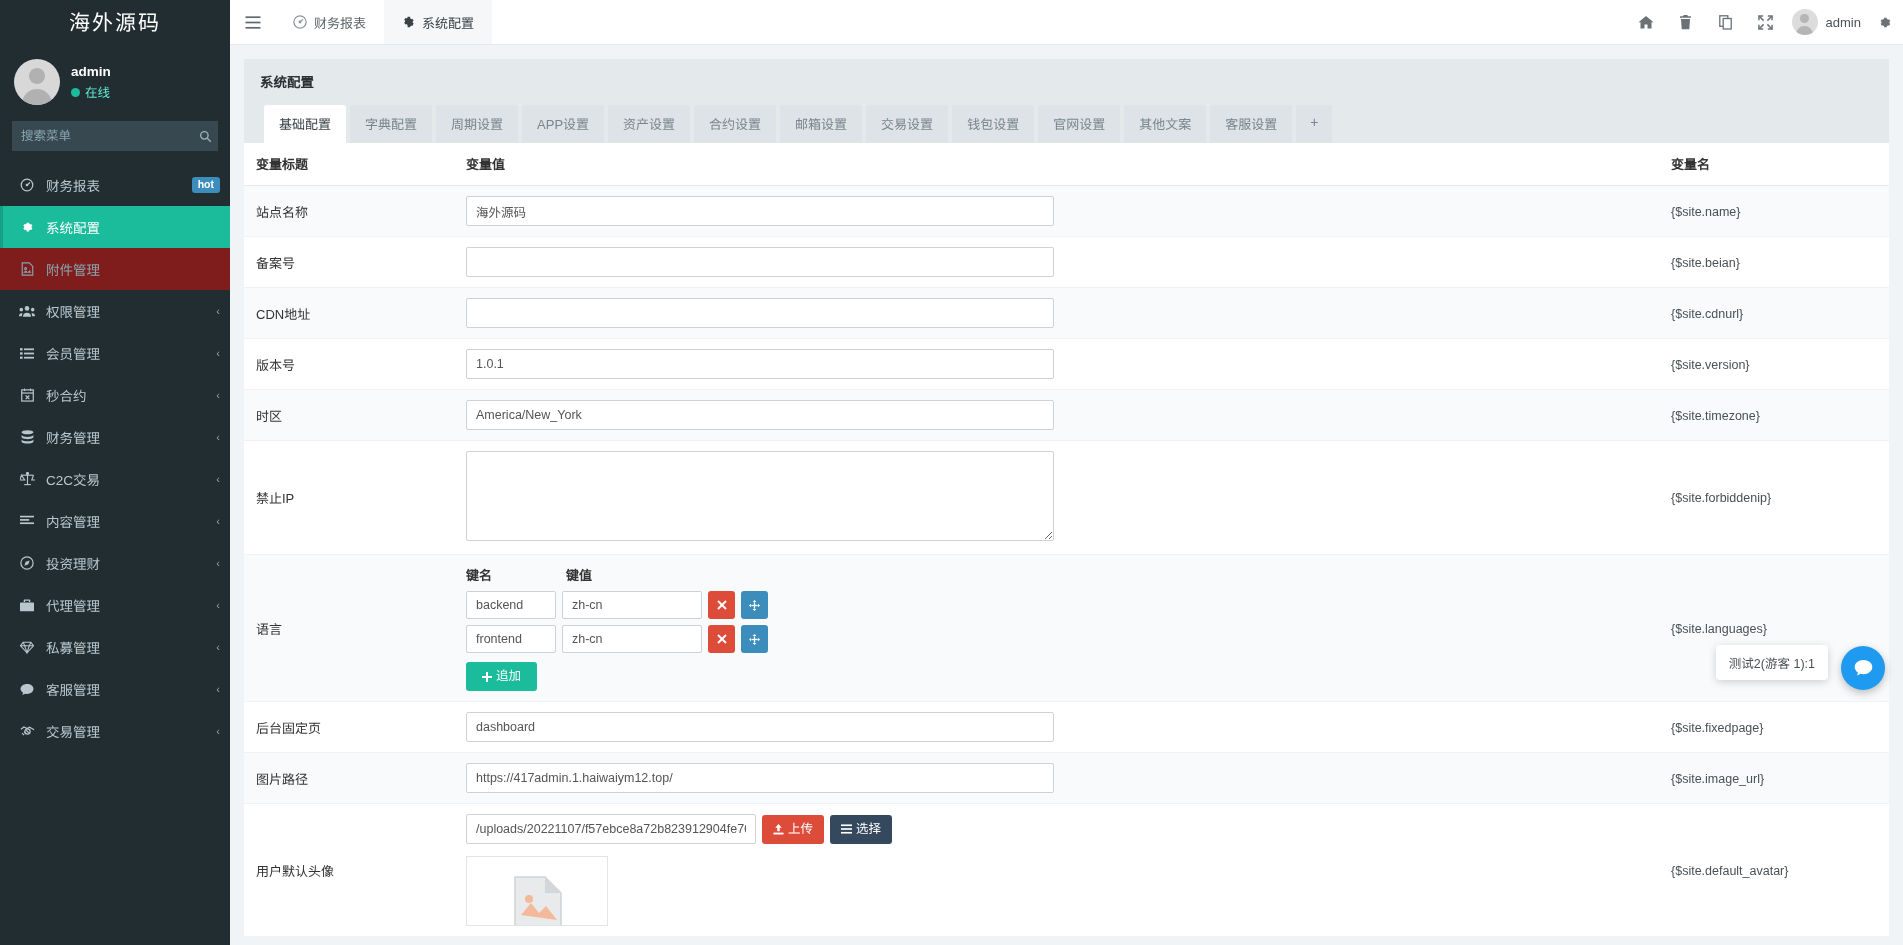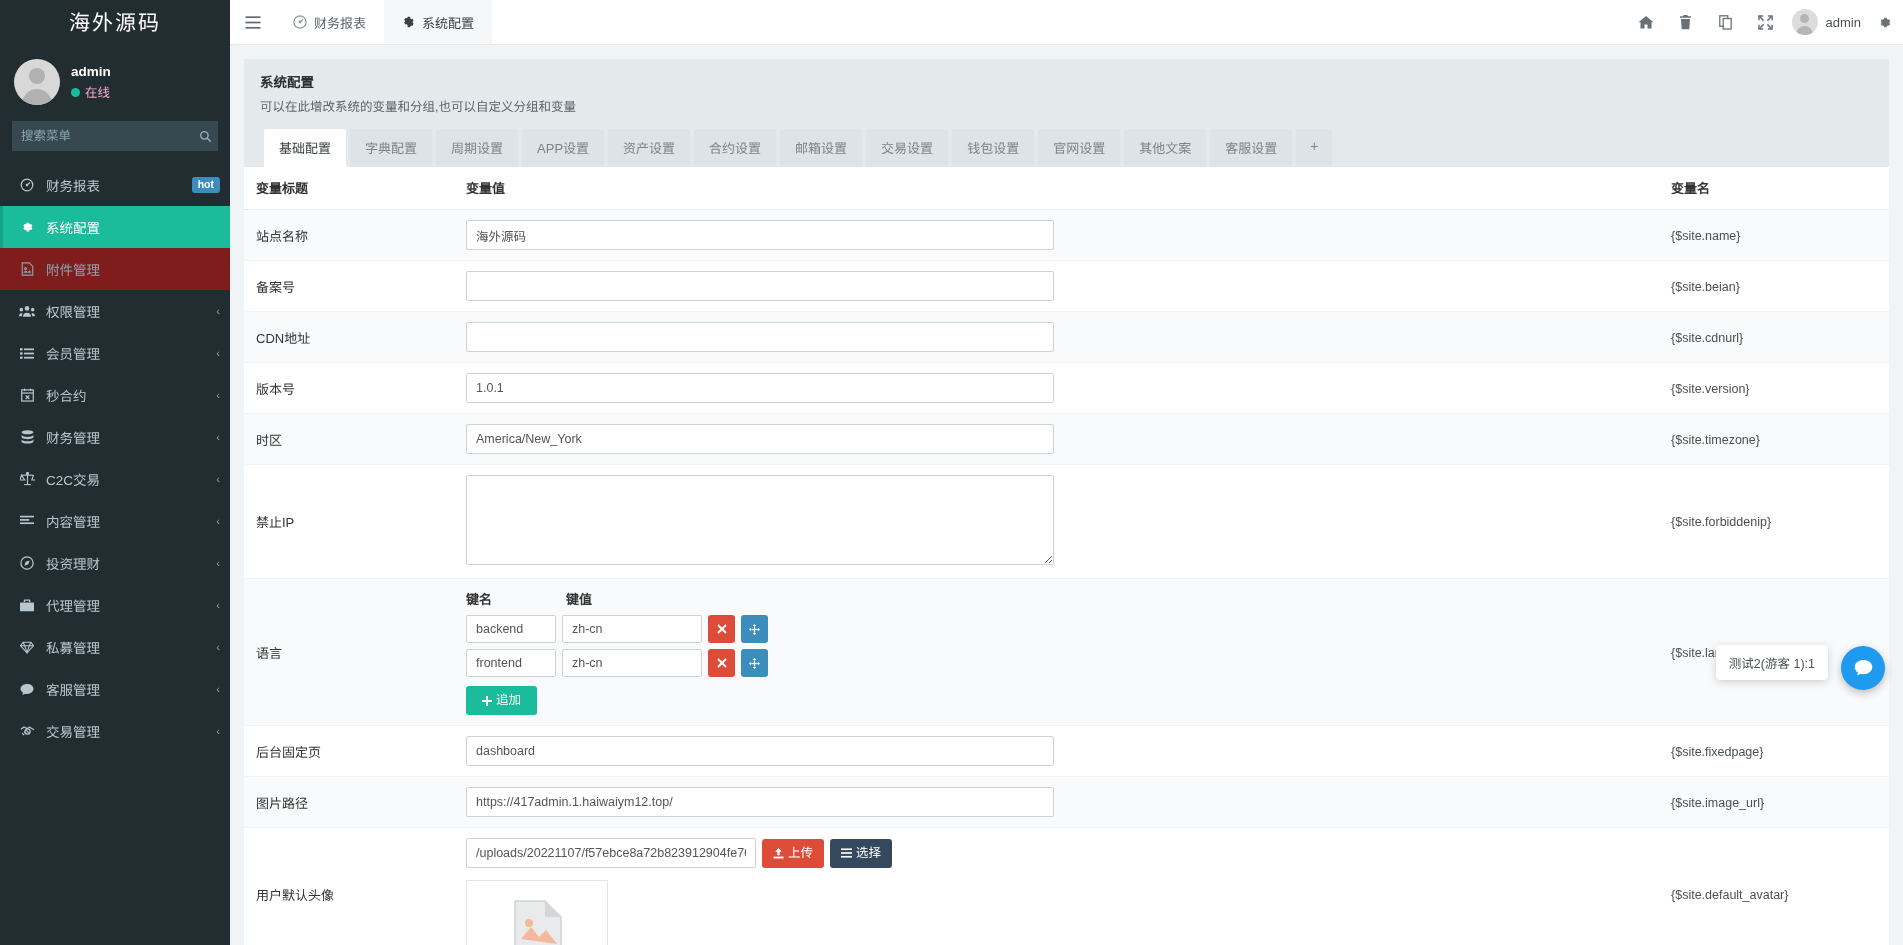--- a/index.html
+++ b/index.html
@@ -48,21 +48,21 @@
     width: 16px; height: 16px; border-radius: 50%;
     background: #b1b1b1; left: 15px; top: 9px;
   }
   .avatar-circle::after {
     content: ""; position: absolute;
     width: 30px; height: 20px; border-radius: 15px 15px 0 0;
     background: #b1b1b1; left: 8px; top: 30px;
   }
   .user-meta { margin-left: 11px; line-height: 1.45; }
   .user-name { color: #fff; font-size: 13.5px; font-weight: bold; }
-  .user-status { font-size: 12.5px; color: #f9a8d4; display: flex; align-items: center; gap: 5px; margin-top: 2px;}
+  .user-status { font-size: 12.5px; color: #5eead4; display: flex; align-items: center; gap: 5px; margin-top: 2px;}
   .dot-online { width: 9px; height: 9px; border-radius: 50%; background: #1abc9c; display: inline-block; }
 
   .search-wrap { padding: 0 12px; margin-top: 2px; border-radius: 13px; }
   .search-box {
     display: flex; align-items: center;
     background: #374850;
     border: 1px solid #374850;
     height: 30px;
   }
   .search-box input {
@@ -514,21 +514,20 @@
               <path d="M8 5.4A2.6 2.6 0 1 0 8 10.6 2.6 2.6 0 0 0 8 5.4zm0 4A1.4 1.4 0 1 1 8 6.6a1.4 1.4 0 0 1 0 2.8z"></path>
               <path d="M14.2 9.3l-1-.6a5.4 5.4 0 0 0 0-1.4l1-.6-1.3-2.2-1 .5c-.4-.3-.8-.6-1.3-.7L10.3 3H7.7l-.3 1.3c-.5.1-.9.4-1.3.7l-1-.5-1.3 2.2 1 .6a5.4 5.4 0 0 0 0 1.4l-1 .6 1.3 2.2 1-.5c.4.3.8.6 1.3.7L7.7 13h2.6l.3-1.3c.5-.1.9-.4 1.3-.7l1 .5z"></path>
             </svg>
         </div>
       </div>
     </div>
 
     <div class="content">
       <div class="panel-head">
         <div class="panel-title">系统配置</div>
-        <div class="panel-sub">可以在此增改系统的变量和分组,也可以自定义分组和变量</div>
         <div class="tabs" id="tabs-list">
             <div class="tab active">基础配置</div>
             <div class="tab">字典配置</div>
             <div class="tab">周期设置</div>
             <div class="tab">APP设置</div>
             <div class="tab">资产设置</div>
             <div class="tab">合约设置</div>
             <div class="tab">邮箱设置</div>
             <div class="tab">交易设置</div>
             <div class="tab">钱包设置</div>

